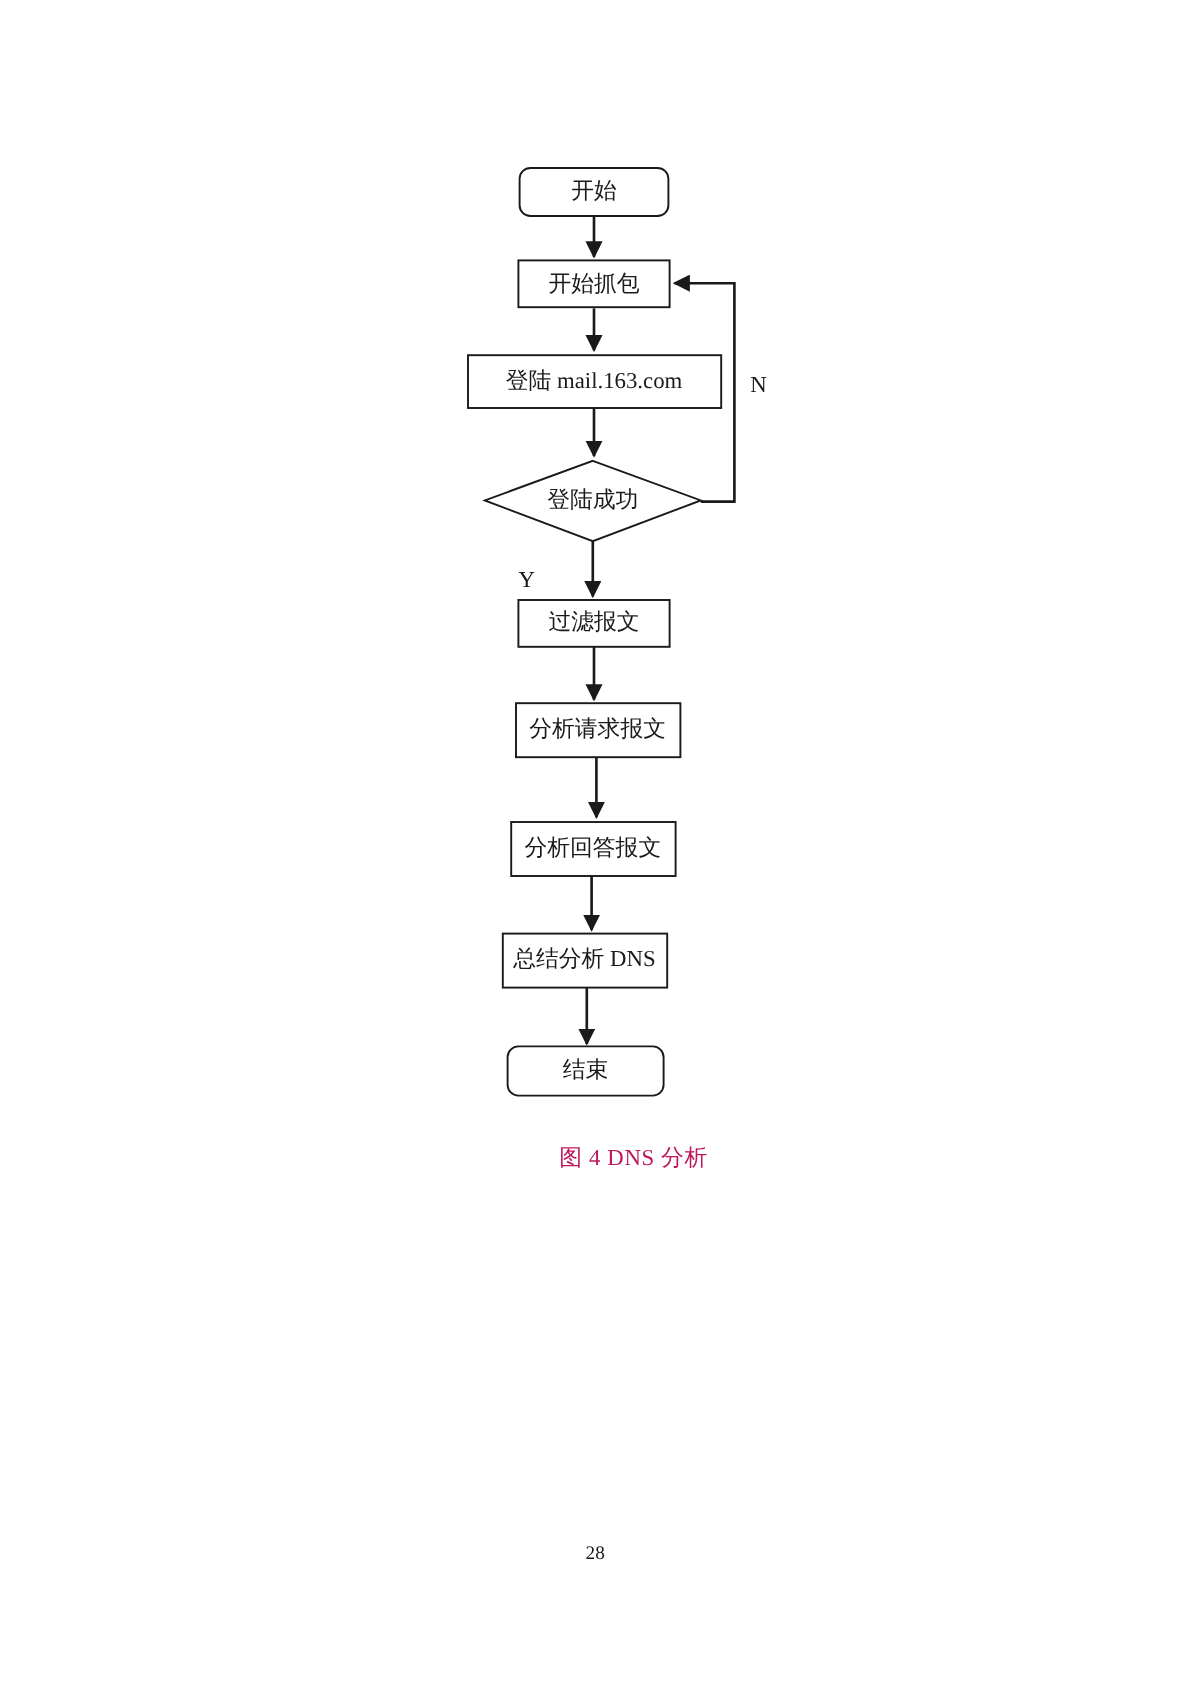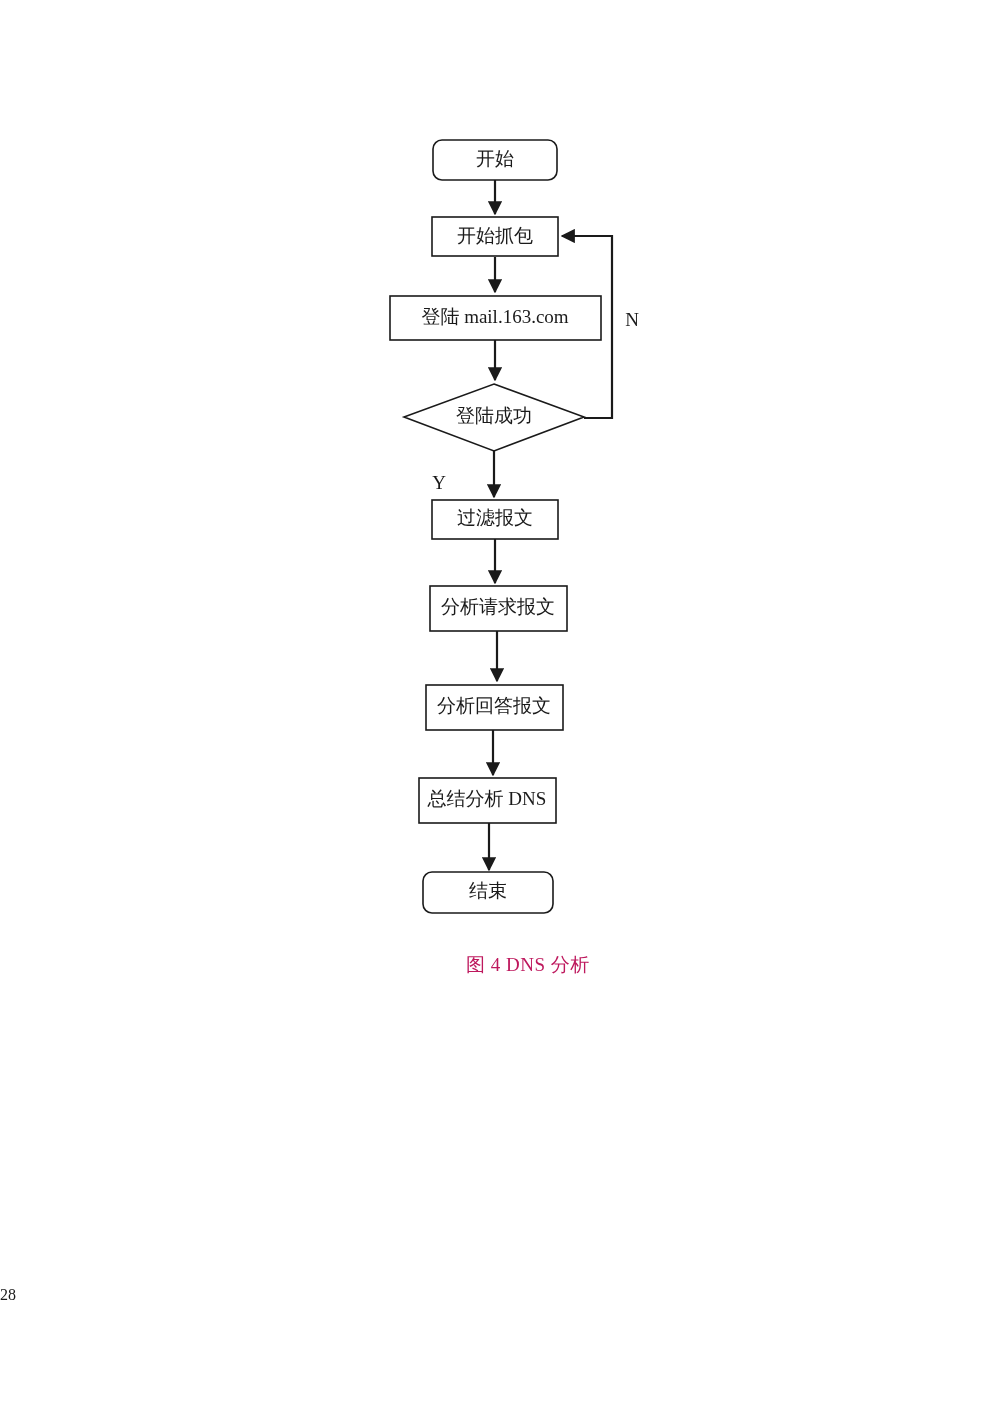--- a/index.html
+++ b/index.html
@@ -66,21 +66,21 @@
     font-family: "Liberation Serif", "DejaVu Serif", serif;
     color: #be185d;
     letter-spacing: 0.5px;
     padding-left: 32px;
   }
   .page-number {
     position: absolute;
     left: 0;
     top: 1286px;
     width: 992px;
-    text-align: left;
+    text-align: center;
     font-size: 16px;
     font-family: "Liberation Serif", "DejaVu Serif", serif;
     color: #1a1a1a;
   }
 </style>
 </head>
 <body>
 
 <div id="page">
 

